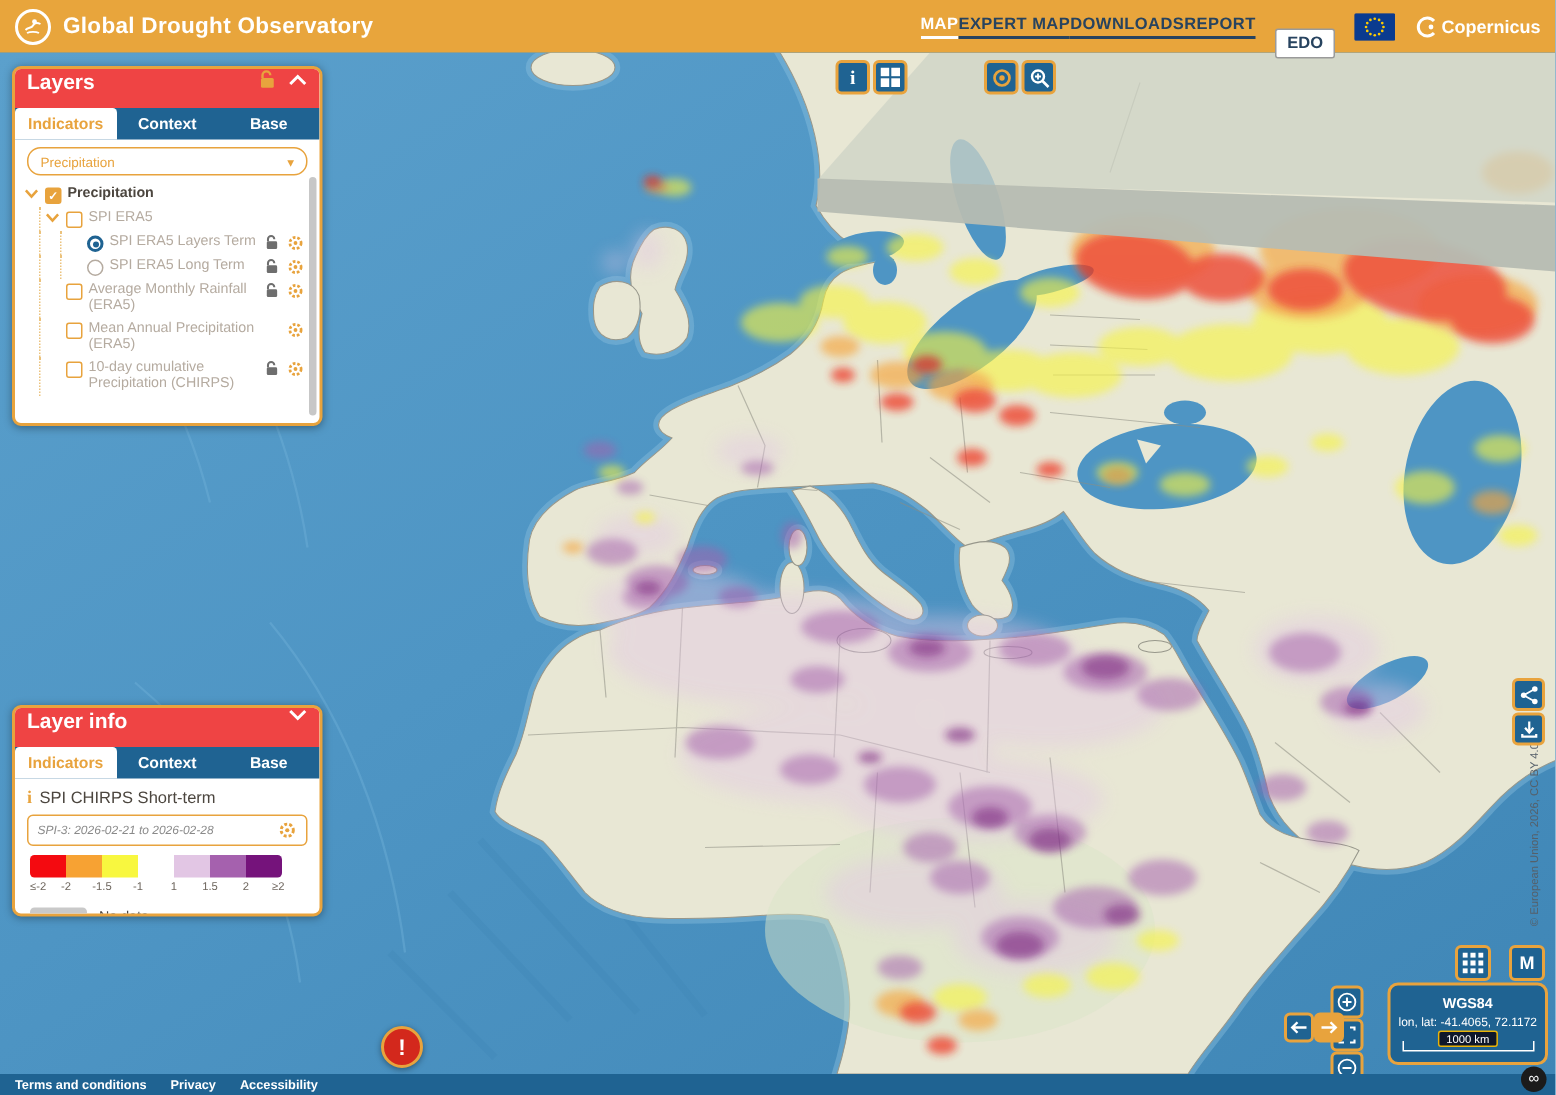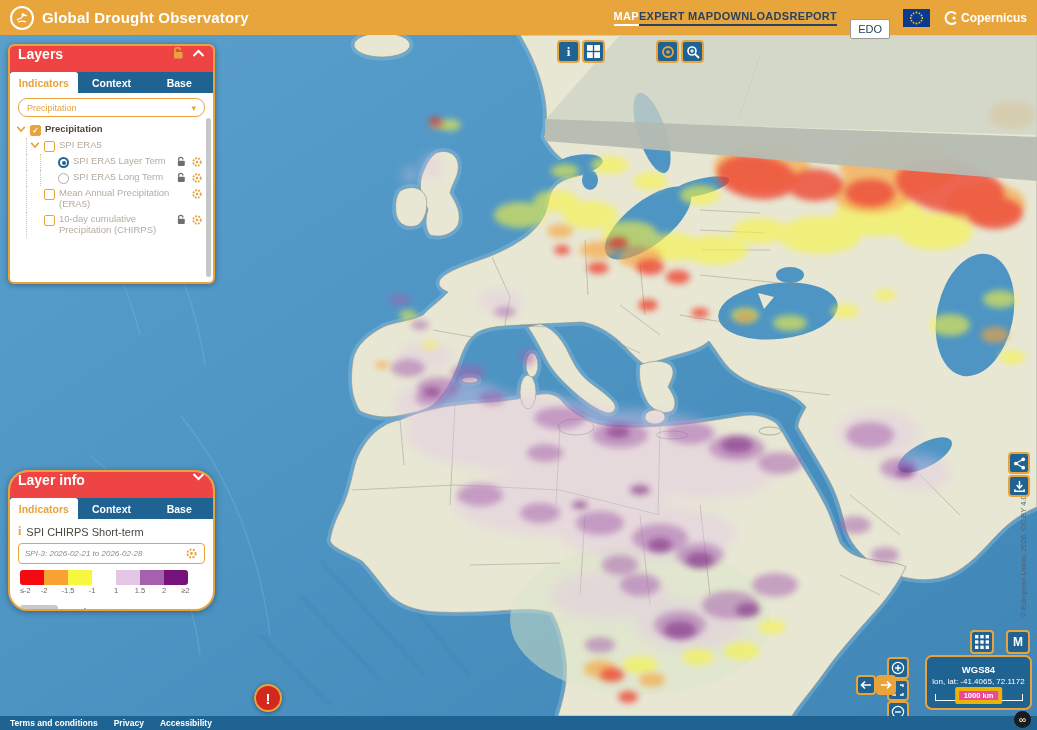--- a/index.html
+++ b/index.html
@@ -7,21 +7,21 @@
   .app{position:relative;width:1037px;height:730px;background:#4E95C4;overflow:hidden;}
 
   
   .hdr{position:absolute;top:0;left:0;right:0;height:35px;background:#E8A53C;display:flex;align-items:center;justify-content:space-between;padding:0 10px;box-sizing:border-box;z-index:30;}
   .brand{display:flex;align-items:center;gap:8px;}
   .logo{width:24px;height:24px;border-radius:50%;border:2px solid #fff;box-sizing:border-box;display:flex;align-items:center;justify-content:center;color:#fff;font-size:12px;background:#E8A53C;}
   .app-title{color:#fff;font-size:15px;font-weight:bold;letter-spacing:.2px;}
   .hdr-right{display:flex;align-items:center;gap:13px;}
   .nav-link{font-size:11px;font-weight:bold;letter-spacing:.3px;color:#27435F;text-decoration:none;border-bottom:2px solid #27435F;padding-bottom:2px;cursor:pointer;}
   .nav-link.active{color:#fff;border-bottom-color:#fff;}
-  .edo-btn{background:#fff;border:1px solid #9a9a9a;border-radius:2px;color:#27435F;font-weight:normal;font-size:11px;padding:3px 7px;cursor:pointer;margin-top:22px;}
+  .edo-btn{background:#fff;border:1px solid #9a9a9a;border-radius:2px;color:#27435F;font-weight:bold;font-size:11px;padding:3px 7px;cursor:pointer;margin-top:22px;}
   .euflag{width:27px;height:18px;background:#0A3B8F;border-radius:1px;display:block;}
   .copern{display:flex;align-items:center;gap:2px;color:#fff;}
   .copern .cword{font-size:12px;font-weight:bold;color:#fff;}
 
   
   .map-area{position:absolute;top:35px;left:0;width:1037px;height:681px;overflow:hidden;}
   .map-area svg.basemap{position:absolute;top:0;left:0;}
 
   
   .panel{position:absolute;width:207px;background:#fff;border:2px solid #E8A33D;border-radius:6px;box-shadow:0 1px 6px rgba(0,0,0,.35);overflow:hidden;z-index:20;box-sizing:border-box;}
@@ -50,21 +50,21 @@
   .cb.on{background:#E8A33D;}
   .rad{flex:0 0 11px;width:11px;height:11px;border:1px solid #B5ABA0;border-radius:50%;box-sizing:border-box;cursor:pointer;margin-top:1px;position:relative;background:#fff;}
   .rad.on{border:2px solid #1F6392;}
   .rad.on::after{content:"";position:absolute;left:1.5px;top:1.5px;width:4px;height:4px;border-radius:50%;background:#1F6392;}
   .t-label{flex:1;cursor:pointer;}
   .row-ic{flex:0 0 12px;margin-top:0;}
   .ic-sp{flex:0 0 12px;}
   .scrollbar{position:absolute;right:2px;top:72px;bottom:5px;width:5px;background:#C7C7C7;border-radius:3px;cursor:pointer;z-index:2;}
 
   
-  #layerinfo-panel{left:8px;top:435px;height:141px;border-radius:20px;}
+  #layerinfo-panel{left:8px;top:435px;height:141px;}
   .li-title-row{display:flex;align-items:center;gap:5px;padding:5px 8px 2px 8px;}
   .li-i{color:#E8A33D;font-weight:bold;font-size:12px;font-family:"Liberation Serif",serif;}
   .li-title{font-size:11px;font-weight:normal;color:#4C463F;}
   .li-sub{margin:2px 8px;border:1px solid #E8A33D;border-radius:4px;display:flex;align-items:center;justify-content:space-between;padding:3px 6px;}
   .li-sub .subtxt{font-size:8px;font-style:italic;color:#8A8A8A;}
   .legend{position:relative;margin:6px 10px 0 10px;}
   .sw-row{display:flex;height:15px;}
   .sw{width:24px;height:15px;}
   .sw:first-child{border-radius:3px 0 0 3px;}
   .sw:last-child{border-radius:0 3px 3px 0;}
@@ -93,21 +93,21 @@
   #btn-next{left:876px;top:640px;width:20px;height:20px;background:#E8A33D;border-color:#E8A33D;font-size:12px;}
 
   
   .coords-box{position:absolute;left:925px;top:620px;width:107px;height:55px;background:#1F6392;border:2px solid #E8A33D;border-radius:7px;box-sizing:border-box;z-index:14;display:flex;flex-direction:column;align-items:center;justify-content:center;gap:2px;color:#fff;}
   .coords-box .crs{font-size:9.5px;font-weight:bold;}
   .coords-box .ll{font-size:8px;white-space:nowrap;}
   .scalebar{position:relative;width:88px;height:12px;border-bottom:1px solid #fff;}
   .scalebar::before,.scalebar::after{content:"";position:absolute;bottom:0;width:1px;height:6px;background:#fff;}
   .scalebar::before{left:0;}
   .scalebar::after{right:0;}
-  .scalebar .sc-lb{position:absolute;left:50%;transform:translateX(-50%);top:-1px;font-size:7.5px;border:4px solid #eab308;border-radius:2px;padding:0 5px;background:#ec4899;white-space:nowrap;font-weight:bold;}
+  .scalebar .sc-lb{position:absolute;left:50%;transform:translateX(-50%);top:-1px;font-size:7.5px;border:1px solid #eab308;border-radius:2px;padding:0 5px;background:#0f172a;white-space:nowrap;}
 
   .alert-btn{position:absolute;left:254px;top:649px;width:28px;height:28px;border-radius:50%;background:#D3281C;border:2.5px solid #E8A33D;box-sizing:border-box;color:#fff;font-weight:bold;font-size:15px;display:flex;align-items:center;justify-content:center;cursor:pointer;z-index:15;box-shadow:0 1px 4px rgba(0,0,0,.4);}
 
   .attribution{position:absolute;right:-46px;top:518px;width:120px;transform:rotate(-90deg);transform-origin:center;font-size:7.5px;color:#55606a;z-index:10;white-space:nowrap;text-align:center;}
 
   
   .ftr{position:absolute;left:0;right:0;bottom:0;height:14px;background:#1F6392;display:flex;align-items:center;gap:16px;padding:0 10px;z-index:30;}
   .ftr a{color:#fff;font-size:8.5px;font-weight:bold;text-decoration:none;cursor:pointer;}
   .a11y-badge{position:absolute;right:6px;bottom:2px;width:17px;height:17px;border-radius:50%;background:#1b1b1b;color:#fff;font-size:10px;display:flex;align-items:center;justify-content:center;z-index:31;cursor:pointer;}
 </style>
@@ -374,34 +374,47 @@
             <svg class="chev" width="10" height="8" viewBox="0 0 12 9">
               <polyline points="1.5,2 6,7 10.5,2" fill="none" stroke="#E8A33D" stroke-width="2"></polyline>
             </svg>
             <span class="cb"></span>
             <span class="t-label">SPI ERA5</span>
             <span class="ic-sp"></span>
           </div>
           <div class="tree-row lvl2">
             <span class="chev-sp"></span>
             <span class="rad on"></span>
-            <span class="t-label">SPI ERA5 Layer Term</span>
+            <span class="t-label">SPI ERA5 Layers Term</span>
             <svg class="row-ic" width="11" height="11" viewBox="0 0 14 14">
               <path d="M4,6.2 V4.4 a2.7,2.7 0 0 1 5.4,0" fill="none" stroke="#6E6E6E" stroke-width="1.7"></path>
               <rect x="3" y="6.2" width="8.8" height="6.6" rx="1.2" fill="#6E6E6E"></rect>
             </svg>
             <svg class="row-ic" width="12" height="12" viewBox="0 0 16 16">
               <circle cx="8" cy="8" r="5" fill="none" stroke="#E8A33D" stroke-width="2.4" stroke-dasharray="2.4 1.7"></circle>
               <circle cx="8" cy="8" r="1.7" fill="#E8A33D"></circle>
             </svg>
           </div>
           <div class="tree-row lvl2">
             <span class="chev-sp"></span>
             <span class="rad"></span>
             <span class="t-label">SPI ERA5 Long Term</span>
+            <svg class="row-ic" width="11" height="11" viewBox="0 0 14 14">
+              <path d="M4,6.2 V4.4 a2.7,2.7 0 0 1 5.4,0" fill="none" stroke="#6E6E6E" stroke-width="1.7"></path>
+              <rect x="3" y="6.2" width="8.8" height="6.6" rx="1.2" fill="#6E6E6E"></rect>
+            </svg>
+            <svg class="row-ic" width="12" height="12" viewBox="0 0 16 16">
+              <circle cx="8" cy="8" r="5" fill="none" stroke="#E8A33D" stroke-width="2.4" stroke-dasharray="2.4 1.7"></circle>
+              <circle cx="8" cy="8" r="1.7" fill="#E8A33D"></circle>
+            </svg>
+          </div>
+          <div class="tree-row lvl1">
+            <span class="chev-sp"></span>
+            <span class="cb"></span>
+            <span class="t-label">Average Monthly Rainfall (ERA5)</span>
             <svg class="row-ic" width="11" height="11" viewBox="0 0 14 14">
               <path d="M4,6.2 V4.4 a2.7,2.7 0 0 1 5.4,0" fill="none" stroke="#6E6E6E" stroke-width="1.7"></path>
               <rect x="3" y="6.2" width="8.8" height="6.6" rx="1.2" fill="#6E6E6E"></rect>
             </svg>
             <svg class="row-ic" width="12" height="12" viewBox="0 0 16 16">
               <circle cx="8" cy="8" r="5" fill="none" stroke="#E8A33D" stroke-width="2.4" stroke-dasharray="2.4 1.7"></circle>
               <circle cx="8" cy="8" r="1.7" fill="#E8A33D"></circle>
             </svg>
           </div>
           <div class="tree-row lvl1">

